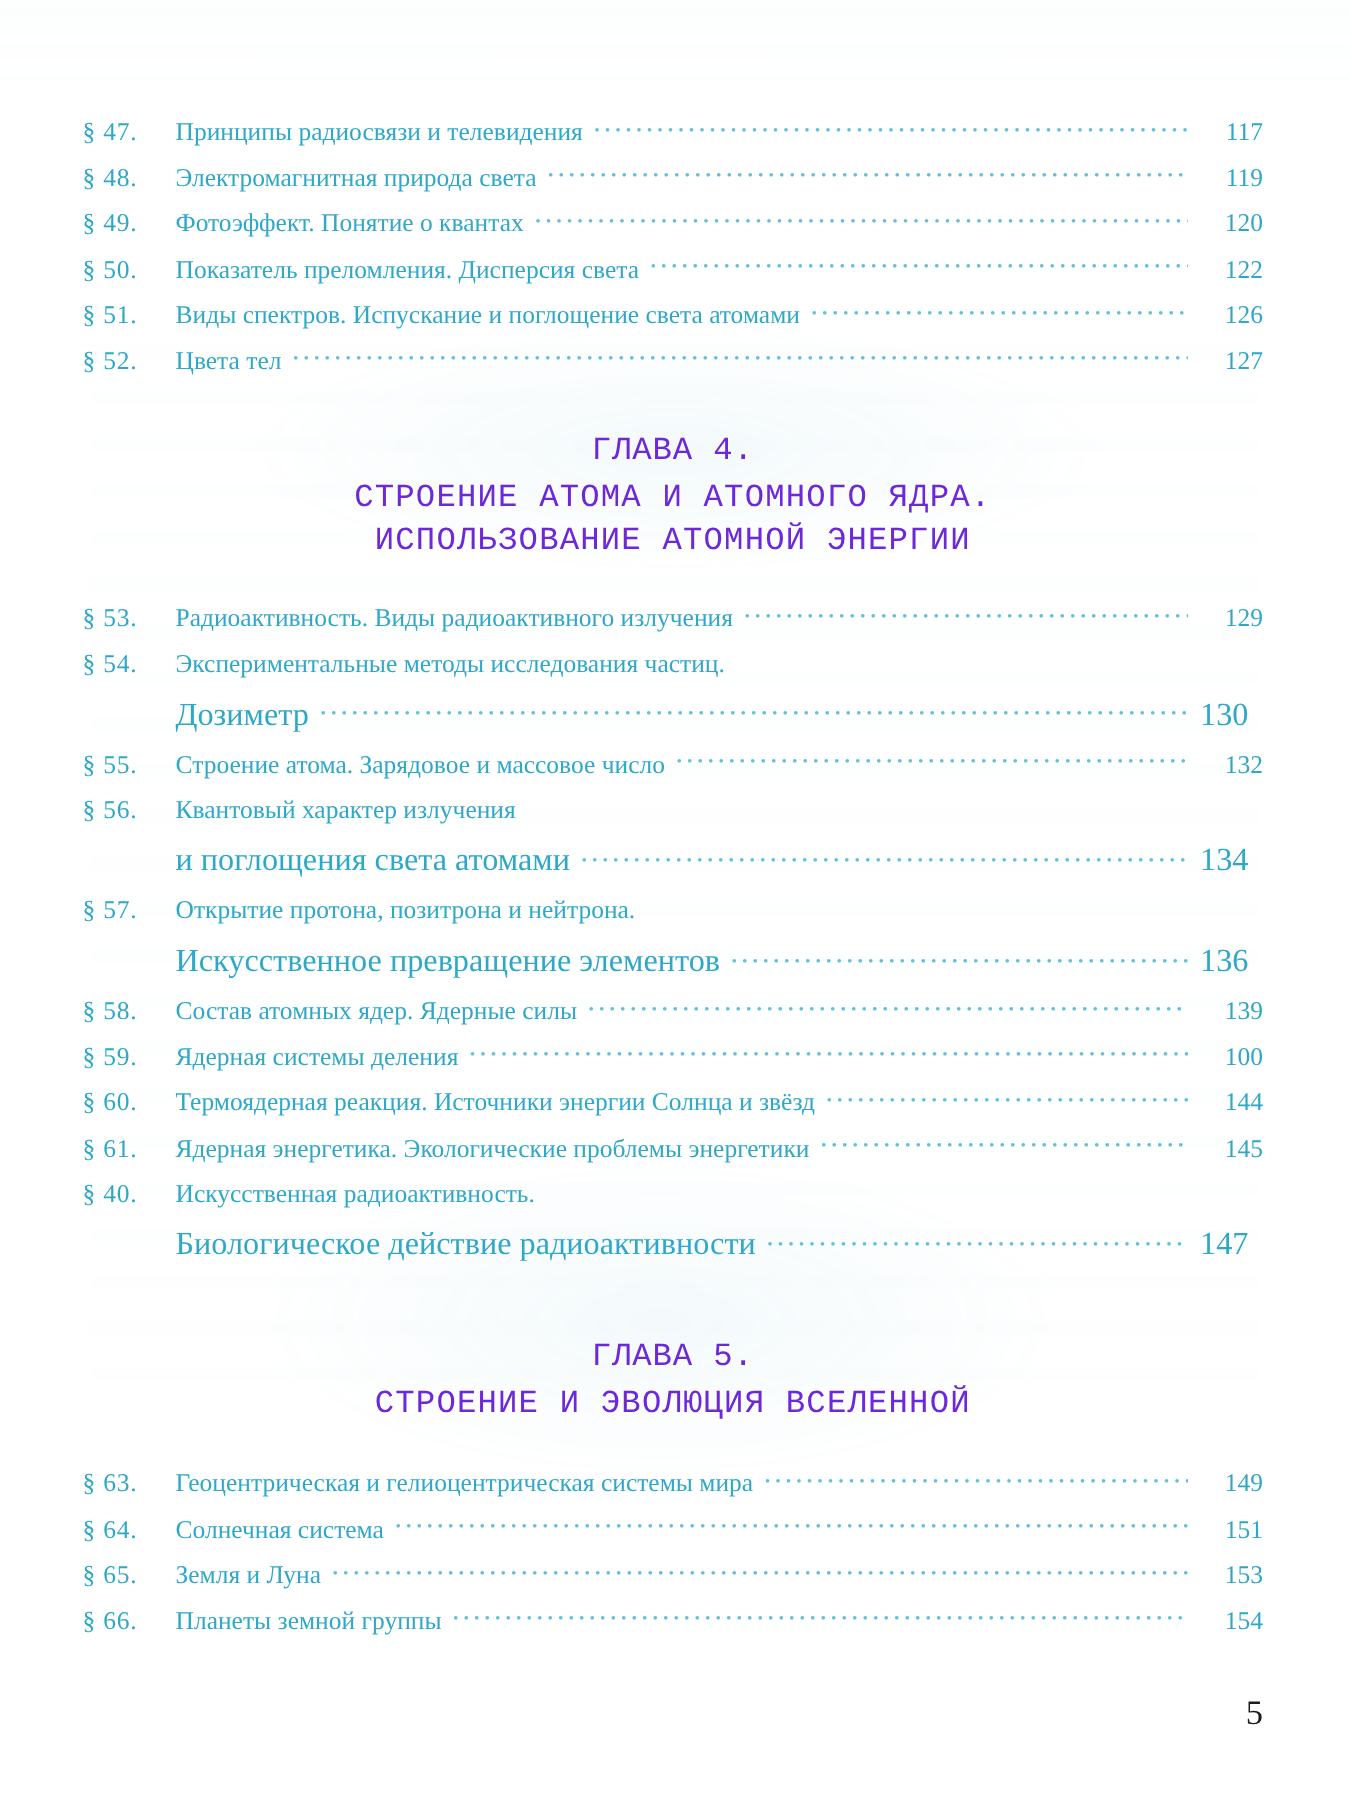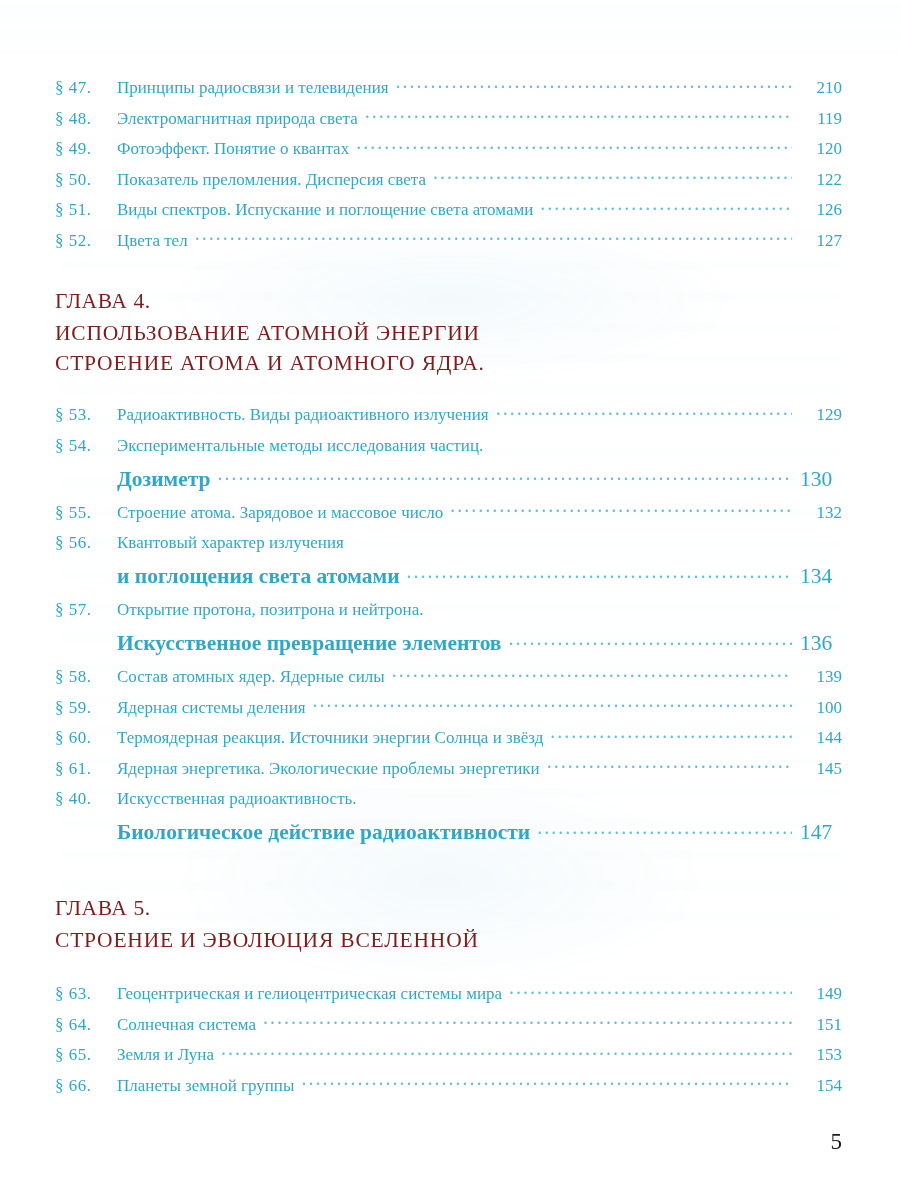--- a/index.html
+++ b/index.html
@@ -91,21 +91,20 @@
     align-items: baseline;
     font-size: 21.5px;
     line-height: 1.0;
     margin-bottom: 10.5px;
     white-space: nowrap;
     padding-left: 62px;
   }
   .toc-cont .title {
     flex: 0 0 auto;
     padding-right: 7px;
-    font-weight: bold;
   }
   .toc-cont .leader {
     flex: 1 1 auto;
     position: relative;
     height: 1em;
     overflow: hidden;
   }
   .toc-cont .leader::before {
     content: "........................................................................................................................................................";
     position: absolute;
@@ -119,22 +118,24 @@
   .toc-cont .page {
     flex: 0 0 auto;
     width: 42px;
     text-align: left;
     padding-left: 8px;
   }
   .toc-entry.no-leader .leader::before,
   .toc-cont.no-leader .leader::before { content: ""; }
 
   .chapter-head {
+    text-align: center;
     margin: 0;
-    color: #7f1d1d;
+    color: #6d28d9;
+    font-family: Liberation Mono, monospace;
   }
   .chapter-head .ch-label {
     font-size: 21.5px;
     letter-spacing: 0.6px;
     margin-bottom: 7px;
   }
   .chapter-head .ch-line {
     font-size: 21.5px;
     letter-spacing: 0.8px;
     margin-bottom: 5px;
@@ -159,21 +160,21 @@
 <div class="sheet">
   <div class="page-bleed"></div>
 
   <div class="content">
 
     <div>
       <div class="toc-entry">
         <span class="num">§ 47.</span>
         <span class="title">Принципы радиосвязи и телевидения</span>
         <span class="leader"></span>
-        <span class="page">210</span>
+        <span class="page">117</span>
       </div>
       <div class="toc-entry">
         <span class="num">§ 48.</span>
         <span class="title">Электромагнитная природа света</span>
         <span class="leader"></span>
         <span class="page">119</span>
       </div>
       <div class="toc-entry">
         <span class="num">§ 49.</span>
         <span class="title">Фотоэффект. Понятие о квантах</span>
@@ -197,22 +198,22 @@
         <span class="title">Цвета тел</span>
         <span class="leader"></span>
         <span class="page">127</span>
       </div>
     </div>
 
     <div class="gap-before-chapter"></div>
 
     <div class="chapter-head">
       <div class="ch-label">ГЛАВА 4.</div>
+      <div class="ch-line">СТРОЕНИЕ АТОМА И АТОМНОГО ЯДРА.</div>
       <div class="ch-line">ИСПОЛЬЗОВАНИЕ АТОМНОЙ ЭНЕРГИИ</div>
-      <div class="ch-line">СТРОЕНИЕ АТОМА И АТОМНОГО ЯДРА.</div>
     </div>
 
     <div class="gap-after-chapter"></div>
 
     <div>
       <div class="toc-entry">
         <span class="num">§ 53.</span>
         <span class="title">Радиоактивность. Виды радиоактивного излучения</span>
         <span class="leader"></span>
         <span class="page">129</span>

